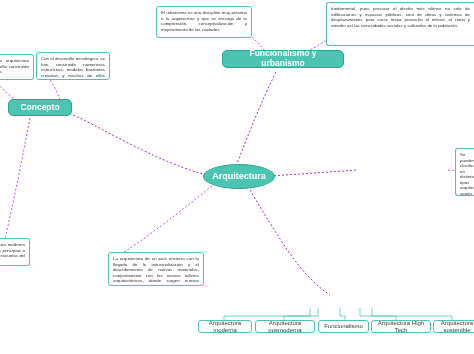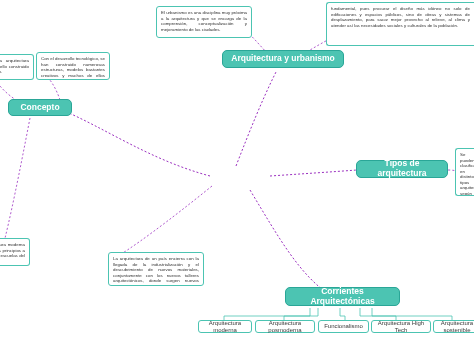--- a/index.html
+++ b/index.html
@@ -114,28 +114,27 @@
   <div class="note clip-left" style="left:-26px; top:54px; width:60px; height:26px;">considerada arquitectura a todo aquello construido para su uso.</div>
 
   <div class="note" style="left:36px; top:52px; width:74px; height:28px;">Con el desarrollo tecnológico, se han construido numerosas estructuras, modelos bastantes creativos y muchos de ellos ecológicos.</div>
 
   <div class="note clip-right" style="left:455px; top:148px; width:30px; height:48px;">Se pueden clasificar en distintos tipos de arquitectura según su diseño, su destino o finalidad, así como el contexto histórico y cultural de donde provienen.</div>
 
   <div class="note clip-left" style="left:-28px; top:238px; width:58px; height:28px;">La arquitectura moderna extiende sus principios a las distintas escuelas del siglo XX.</div>
 
   <div class="note" style="left:108px; top:252px; width:96px; height:34px;">La arquitectura de un país encierra con la llegada de la industrialización y el descubrimiento de nuevos materiales, conjuntamente con los nuevos talleres arquitectónicos, donde surgen nuevos estilos totalmente originales.</div>
 
-  <div class="node" style="left:222px; top:50px; width:122px; height:18px;">Arquitectura y urbanismo</div>
+  <div class="node" style="left:222px; top:50px; width:122px; height:18px;">Funcionalismo y urbanismo</div>
 
   <div class="node" style="left:8px; top:99px; width:64px; height:17px;">Concepto</div>
 
-  <div class="node" style="left:356px; top:160px; width:92px; height:18px;">Tipos de arquitectura</div>
 
-  <div class="node" style="left:285px; top:287px; width:115px; height:19px;">Corrientes Arquitectónicas</div>
 
+  <div class="node root" style="left:203px; top:164px; width:72px; height:25px;">Arquitectura</div>
 
   <div class="leaf" style="left:198px; top:320px; width:54px; height:13px;">Arquitectura moderna</div>
 
   <div class="leaf" style="left:255px; top:320px; width:60px; height:13px;">Arquitectura posmoderna</div>
 
   <div class="leaf" style="left:318px; top:320px; width:51px; height:13px;">Funcionalismo</div>
 
   <div class="leaf" style="left:371px; top:320px; width:60px; height:13px;">Arquitectura High Tech</div>
 
   <div class="leaf" style="left:433px; top:320px; width:48px; height:13px;">Arquitectura sostenible</div>

